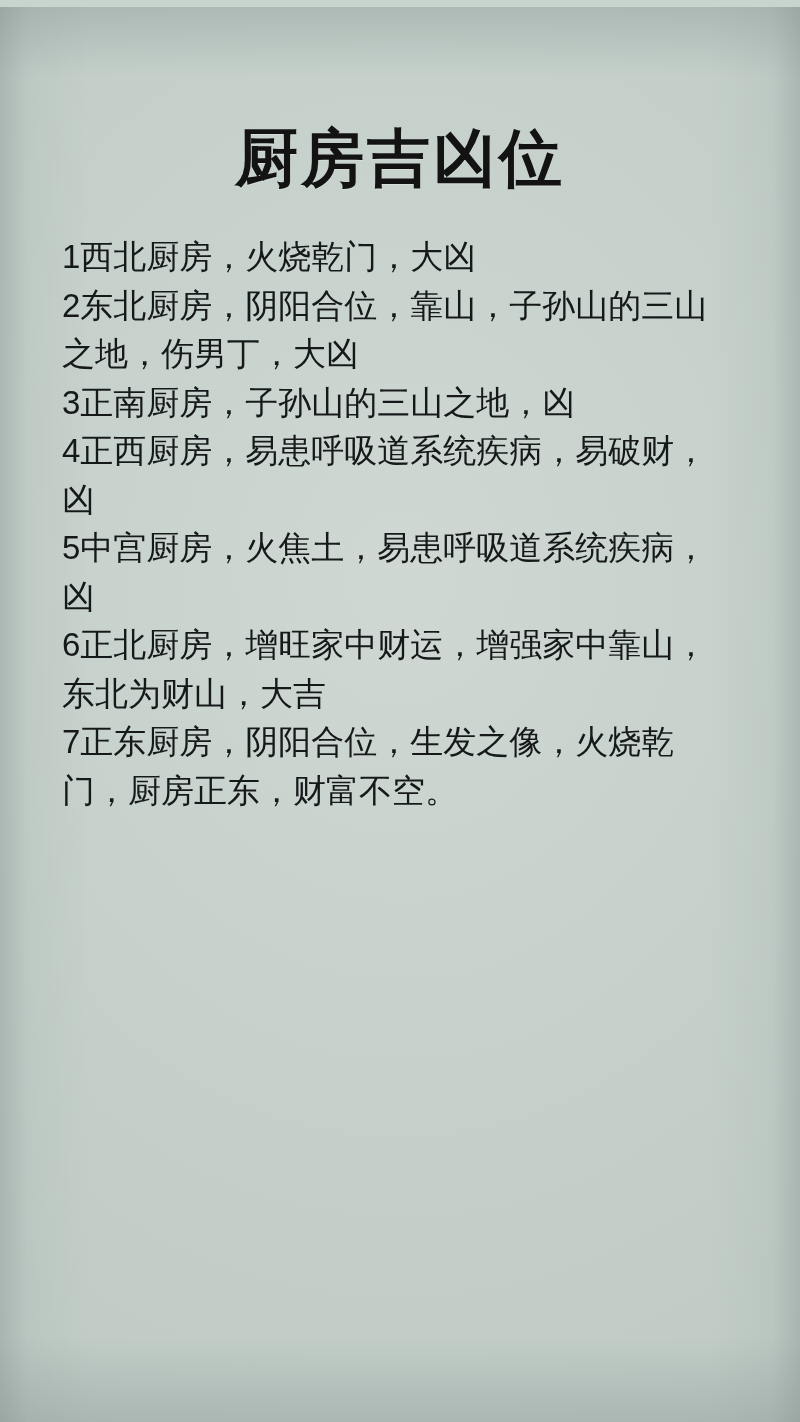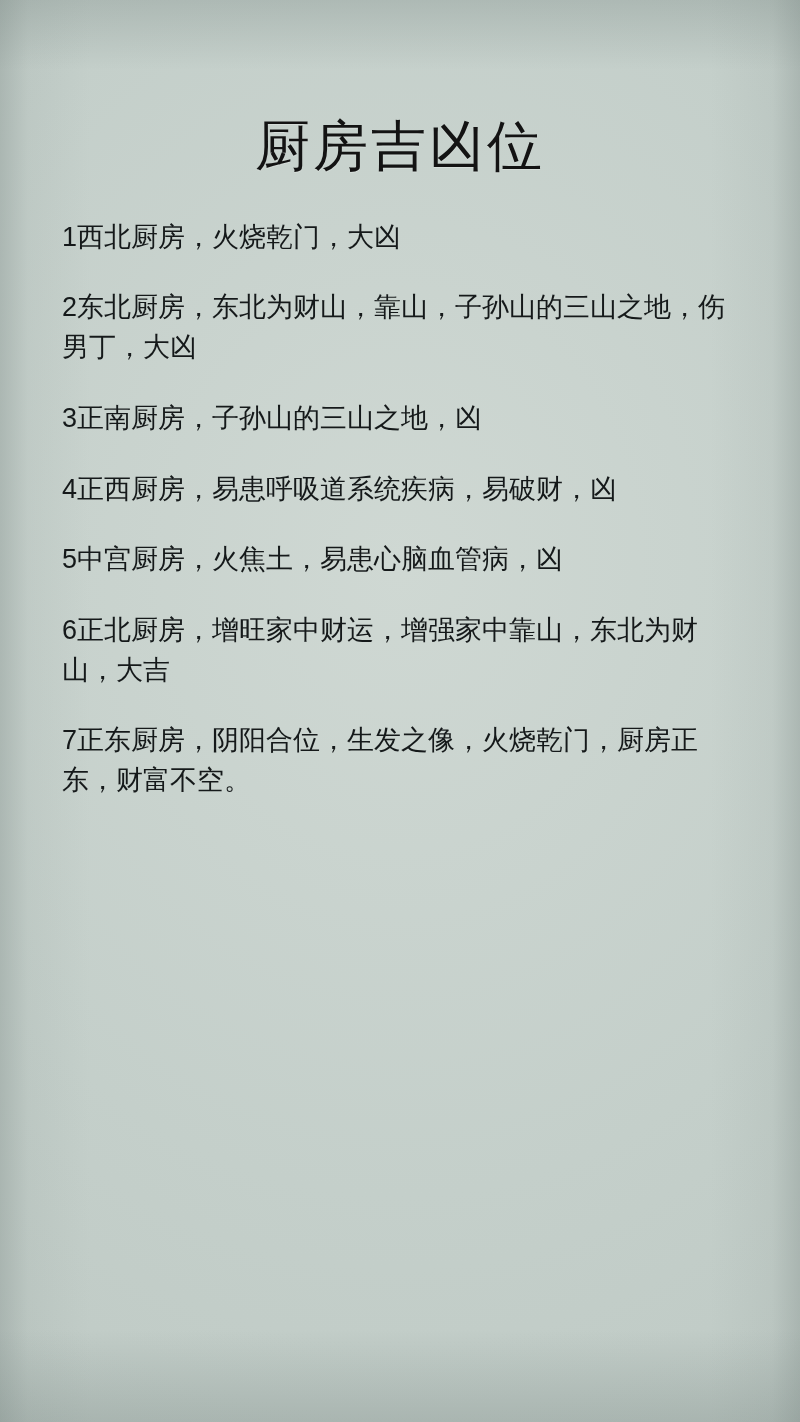--- a/index.html
+++ b/index.html
@@ -45,52 +45,51 @@
       rgba(120,134,130,0.0) 1330px,
       rgba(120,134,130,0.32) 1422px);
     pointer-events: none;
   }
   .content {
     position: relative;
     z-index: 2;
     padding: 0 62px;
   }
   .title {
-    margin: 0;
+    margin: 7px;
     padding-top: 118px;
     text-align: center;
-    font-size: 55px;
+    font-size: 63px;
     line-height: 1.05;
-    font-weight: 400;
+    font-weight: 700;
     letter-spacing: 3px;
     color: #131313;
     text-shadow: 0 1px 0 rgba(255,255,255,0.25);
   }
   .lines {
     margin-top: 42px;
   }
   .line {
-    font-size: 27px;
+    font-size: 33px;
     line-height: 1.47;
     color: #15191a;
     letter-spacing: 0px;
     text-align: left;
     word-break: break-all;
-    margin-top: 31px;
   }
 </style>
 </head>
 <body>
 
 <div class="poster">
   <div class="content">
     <h1 class="title">厨房吉凶位</h1>
     <div class="lines">
       <div class="line">1西北厨房，火烧乾门，大凶</div>
-      <div class="line">2东北厨房，东北为财山，靠山，子孙山的三山之地，伤男丁，大凶</div>
+      <div class="line">2东北厨房，阴阳合位，靠山，子孙山的三山之地，伤男丁，大凶</div>
       <div class="line">3正南厨房，子孙山的三山之地，凶</div>
       <div class="line">4正西厨房，易患呼吸道系统疾病，易破财，凶</div>
-      <div class="line">5中宫厨房，火焦土，易患心脑血管病，凶</div>
+      <div class="line">5中宫厨房，火焦土，易患呼吸道系统疾病，凶</div>
       <div class="line">6正北厨房，增旺家中财运，增强家中靠山，东北为财山，大吉</div>
       <div class="line">7正东厨房，阴阳合位，生发之像，火烧乾门，厨房正东，财富不空。</div>
     </div>
   </div>
 </div>
 
 </body></html>

